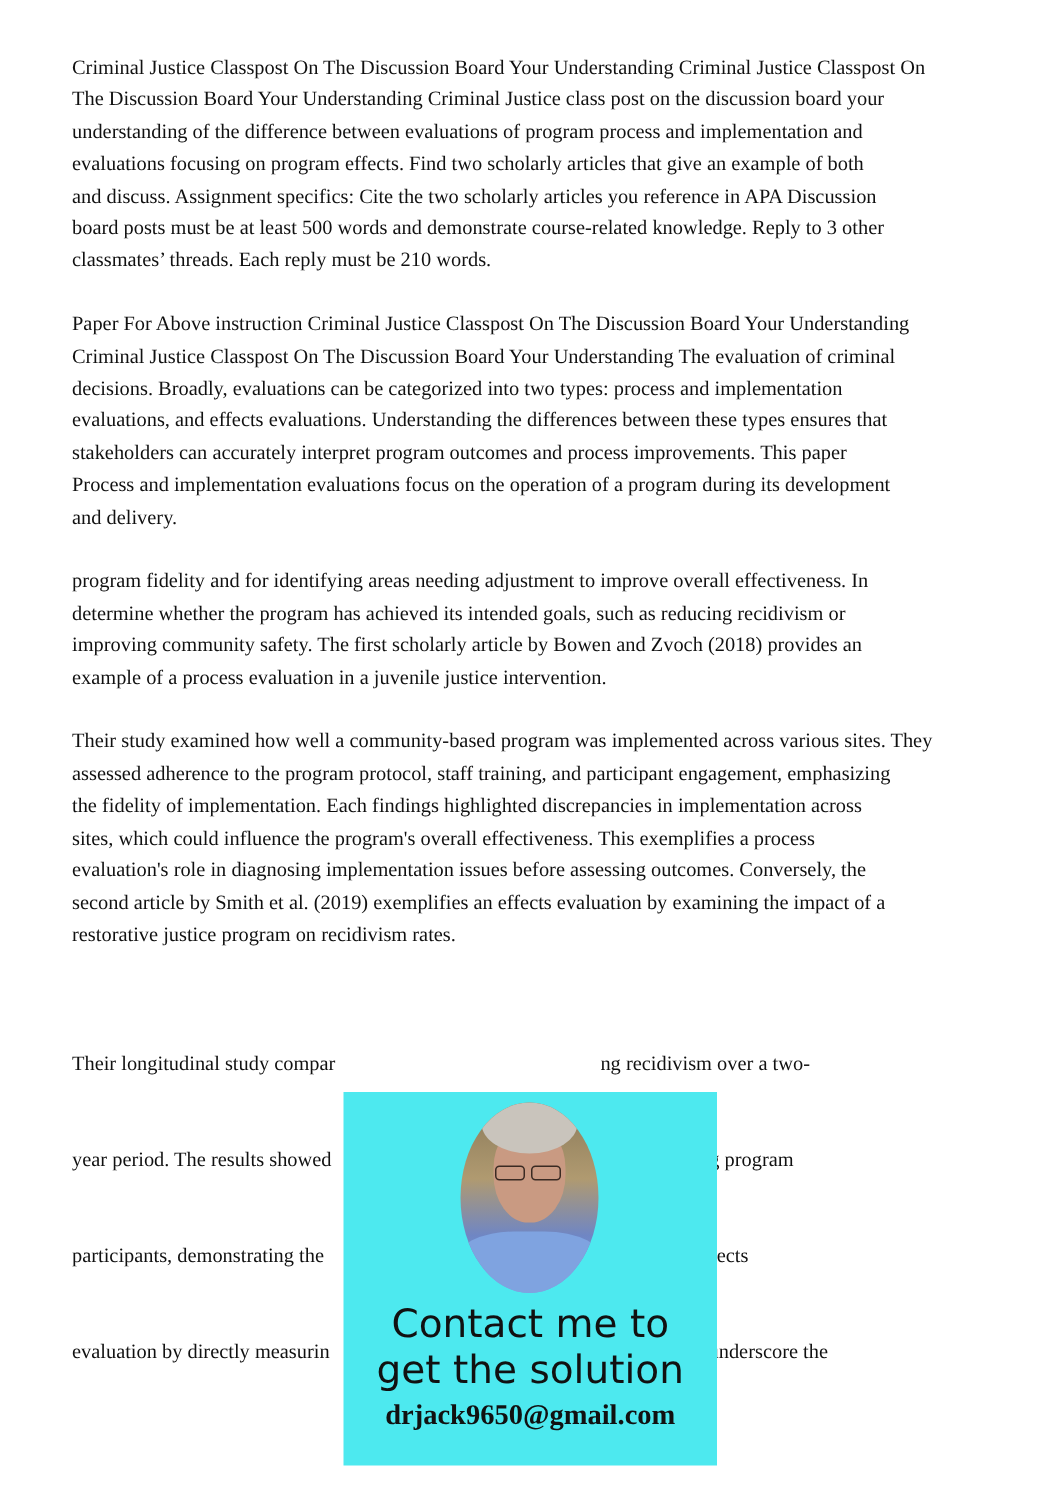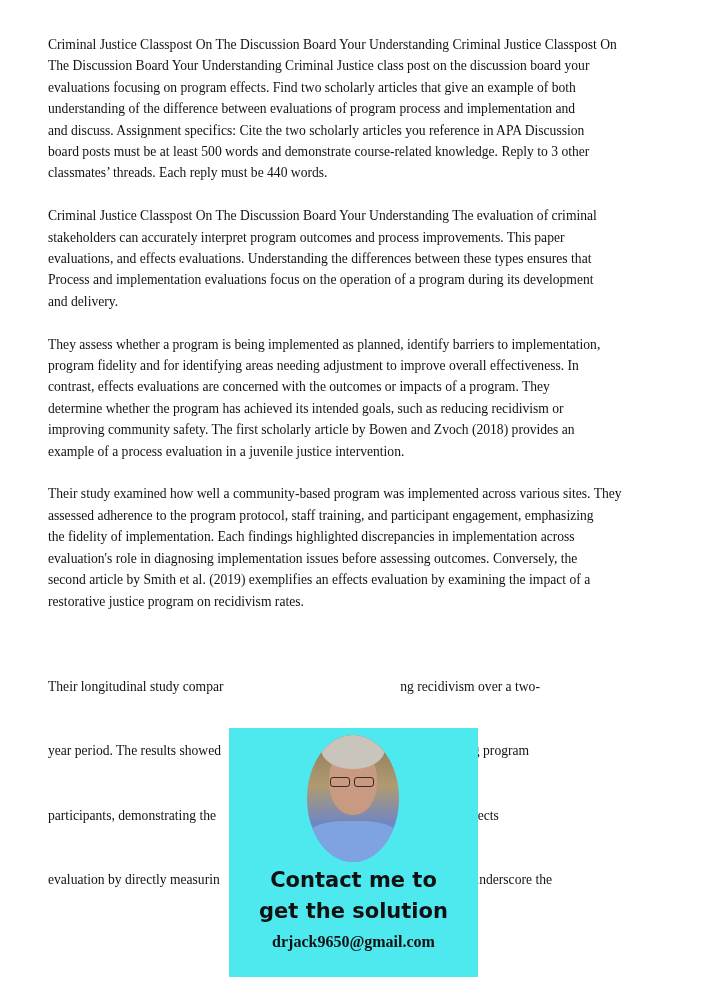--- a/index.html
+++ b/index.html
@@ -19,61 +19,62 @@
     border-radius: 50%; overflow: hidden;
     background: linear-gradient(180deg, #8a7a5a 0%, #b09a70 40%, #6f86c4 70%, #7fa0de 100%);
   }
   .hair { position:absolute; left:14px; top:-6px; width:64px; height:40px; border-radius:50%; background:#c9c4bc; }
   .face { position:absolute; left:22px; top:14px; width:48px; height:66px; border-radius:45% 45% 48% 48%; background:#c99a82; }
   .glasses { position:absolute; left:21px; top:42px; width:50px; height:10px; }
   .glasses span { position:absolute; top:0; width:20px; height:10px; border:1.5px solid #3a2a22; border-radius:3px; box-sizing:border-box; }
   .shirt { position:absolute; left:-4px; top:86px; width:100px; height:50px; border-radius:40% 40% 0 0; background:#7fa3e0; }
   .headline {
     position: absolute; left: 0; width: 249px; text-align: center;
-    font-family: "DejaVu Sans", sans-serif; font-weight: bold; font-size: 21px; color: #111;
+    font-family: "DejaVu Sans", sans-serif; font-weight: normal; font-size: 26px; color: #111;
   }
   .h1 { top: 140px; }
   .h2 { top: 171px; }
   .email {
     position: absolute; left: 0; top: 205px; width: 249px; text-align: center;
-    font-family: "Liberation Serif", serif; font-weight: bold; font-size: 16px; color: #111;
+    font-family: "Liberation Serif", serif; font-weight: bold; font-size: 19px; color: #111;
   }
 </style>
 </head>
 <body>
 
 <div class="page">
   <p class="para">
     <span class="line">Criminal Justice Classpost On The Discussion Board Your Understanding Criminal Justice Classpost On</span>
     <span class="line">The Discussion Board Your Understanding Criminal Justice class post on the discussion board your</span>
+    <span class="line">understanding of the difference between evaluations of program process and implementation and</span>
     <span class="line">evaluations focusing on program effects. Find two scholarly articles that give an example of both</span>
-    <span class="line">understanding of the difference between evaluations of program process and implementation and</span>
     <span class="line">and discuss. Assignment specifics: Cite the two scholarly articles you reference in APA Discussion</span>
     <span class="line">board posts must be at least 500 words and demonstrate course-related knowledge. Reply to 3 other</span>
-    <span class="line">classmates’ threads. Each reply must be 440 words.</span>
+    <span class="line">classmates’ threads. Each reply must be 210 words.</span>
   </p>
   <p class="para">
+    <span class="line">Paper For Above instruction Criminal Justice Classpost On The Discussion Board Your Understanding</span>
     <span class="line">Criminal Justice Classpost On The Discussion Board Your Understanding The evaluation of criminal</span>
+    <span class="line">decisions. Broadly, evaluations can be categorized into two types: process and implementation</span>
+    <span class="line">evaluations, and effects evaluations. Understanding the differences between these types ensures that</span>
     <span class="line">stakeholders can accurately interpret program outcomes and process improvements. This paper</span>
-    <span class="line">evaluations, and effects evaluations. Understanding the differences between these types ensures that</span>
     <span class="line">Process and implementation evaluations focus on the operation of a program during its development</span>
     <span class="line">and delivery.</span>
   </p>
   <p class="para">
-    <span class="line">They assess whether a program is being implemented as planned, identify barriers to implementation,</span>
     <span class="line">program fidelity and for identifying areas needing adjustment to improve overall effectiveness. In</span>
-    <span class="line">contrast, effects evaluations are concerned with the outcomes or impacts of a program. They</span>
     <span class="line">determine whether the program has achieved its intended goals, such as reducing recidivism or</span>
     <span class="line">improving community safety. The first scholarly article by Bowen and Zvoch (2018) provides an</span>
     <span class="line">example of a process evaluation in a juvenile justice intervention.</span>
   </p>
   <p class="para">
     <span class="line">Their study examined how well a community-based program was implemented across various sites. They</span>
     <span class="line">assessed adherence to the program protocol, staff training, and participant engagement, emphasizing</span>
     <span class="line">the fidelity of implementation. Each findings highlighted discrepancies in implementation across</span>
+    <span class="line">sites, which could influence the program's overall effectiveness. This exemplifies a process</span>
     <span class="line">evaluation's role in diagnosing implementation issues before assessing outcomes. Conversely, the</span>
     <span class="line">second article by Smith et al. (2019) exemplifies an effects evaluation by examining the impact of a</span>
     <span class="line">restorative justice program on recidivism rates.</span>
   </p>
   <p class="para" style="white-space:pre;">
     <span class="line" style="white-space:pre;">Their longitudinal study compar                                                    ng recidivism over a two-</span>
     <span class="line" style="white-space:pre;">year period. The results showed                                                    fending among program</span>
     <span class="line" style="white-space:pre;">participants, demonstrating the                                                     exemplifies effects</span>
     <span class="line" style="white-space:pre;">evaluation by directly measurin                                                     Both articles underscore the</span>
     

